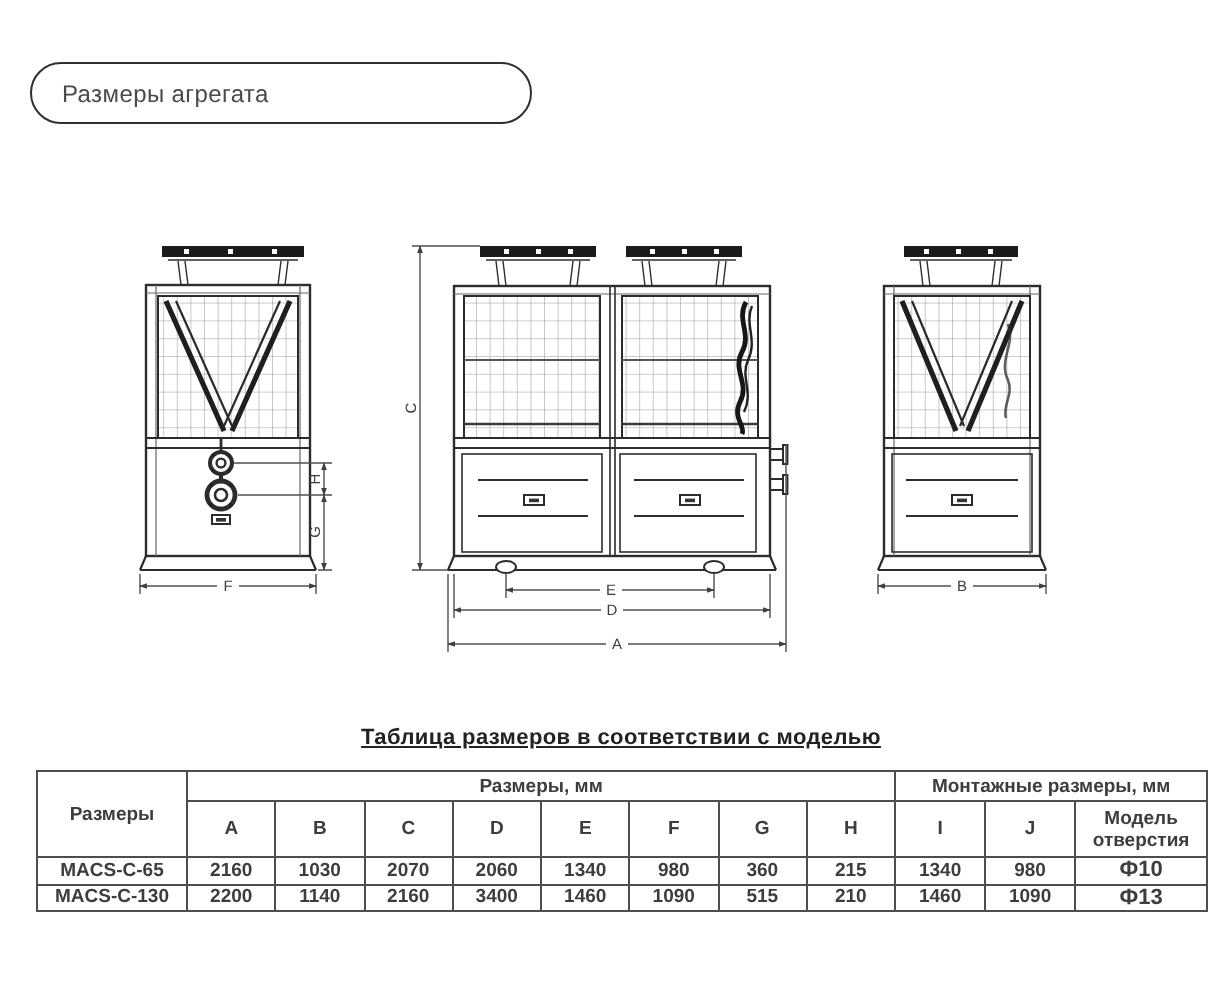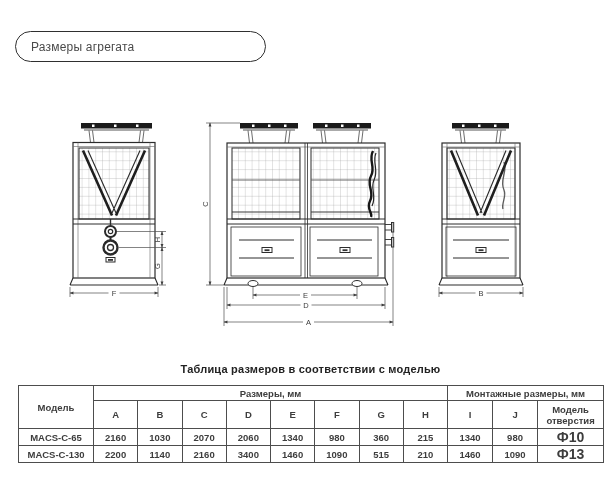--- a/index.html
+++ b/index.html
@@ -13,35 +13,35 @@
     position:absolute;left:15px;top:31px;width:251px;height:31px;
     border:1.6px solid #2f2f2f;border-radius:17px;box-sizing:border-box;
     display:flex;align-items:center;padding-left:15px;
     font-size:12px;color:#4a4a4a;letter-spacing:.2px;background:#fff;
   }
   
   .drawing{position:absolute;left:0;top:0;width:615px;height:500px;}
   
   .tbl-title{
     position:absolute;left:18px;top:363px;width:585px;text-align:center;
-    font-size:11px;font-weight:bold;color:#222;letter-spacing:.2px;
+    font-size:11px;font-weight:bold;color:#222;letter-spacing:.2px;text-decoration:underline;
   }
   table.dims{
     position:absolute;left:18px;top:385px;width:585px;
     border-collapse:collapse;table-layout:fixed;
     font-size:9.5px;color:#3d3d3d;
   }
   table.dims th,table.dims td{
     border:1px solid #4d4d4d;padding:0;text-align:center;vertical-align:middle;
     font-weight:bold;overflow:hidden;
   }
   tr.group-row{height:15px;}
   tr.letter-row{height:28px;}
   tr.data-row{height:13.5px;}
-  td.diam{font-size:14px;line-height:1.15;}
+  td.diam{font-size:11px;line-height:1.15;}
   .small-caps{font-size:9.5px;}
 </style>
 </head>
 <body>
 
 <div class="badge">
   <span>Размеры агрегата</span>
 </div>
 
 <svg class="drawing" viewBox="0 0 615 500" xmlns="http://www.w3.org/2000/svg">
@@ -218,21 +218,21 @@
     <col style="width:44.25px">
       <col style="width:44.25px">
       <col style="width:44.25px">
       <col style="width:44.25px">
     <col style="width:45px">
       <col style="width:45px">
       <col style="width:66px">
   </colgroup>
   <tbody>
       <tr class="group-row">
-    <th rowspan="2">Модель</th>
+    <th rowspan="2">Размеры</th>
     <th colspan="8">Размеры, мм</th>
     <th colspan="3">Монтажные размеры, мм</th>
   </tr>
   <tr class="letter-row">
     <th>A</th>
     <th>B</th>
     <th>C</th>
     <th>D</th>
     <th>E</th>
     <th>F</th>

